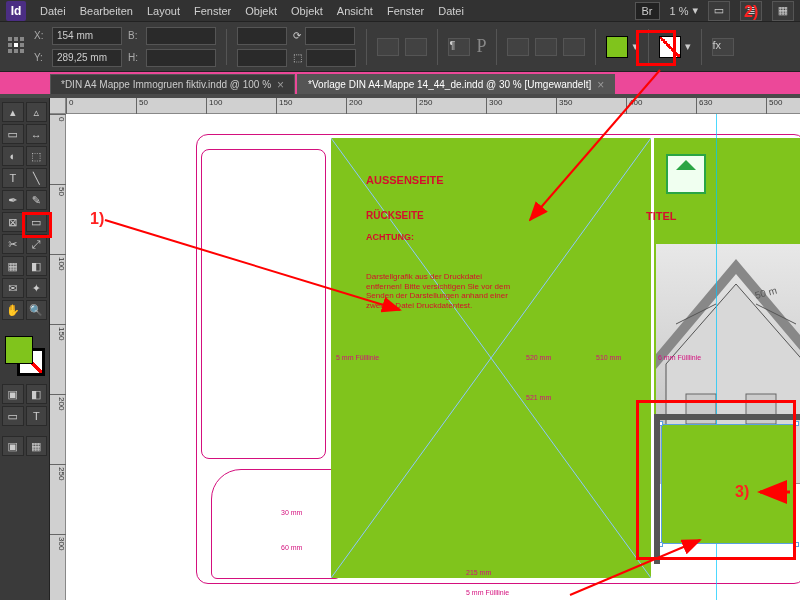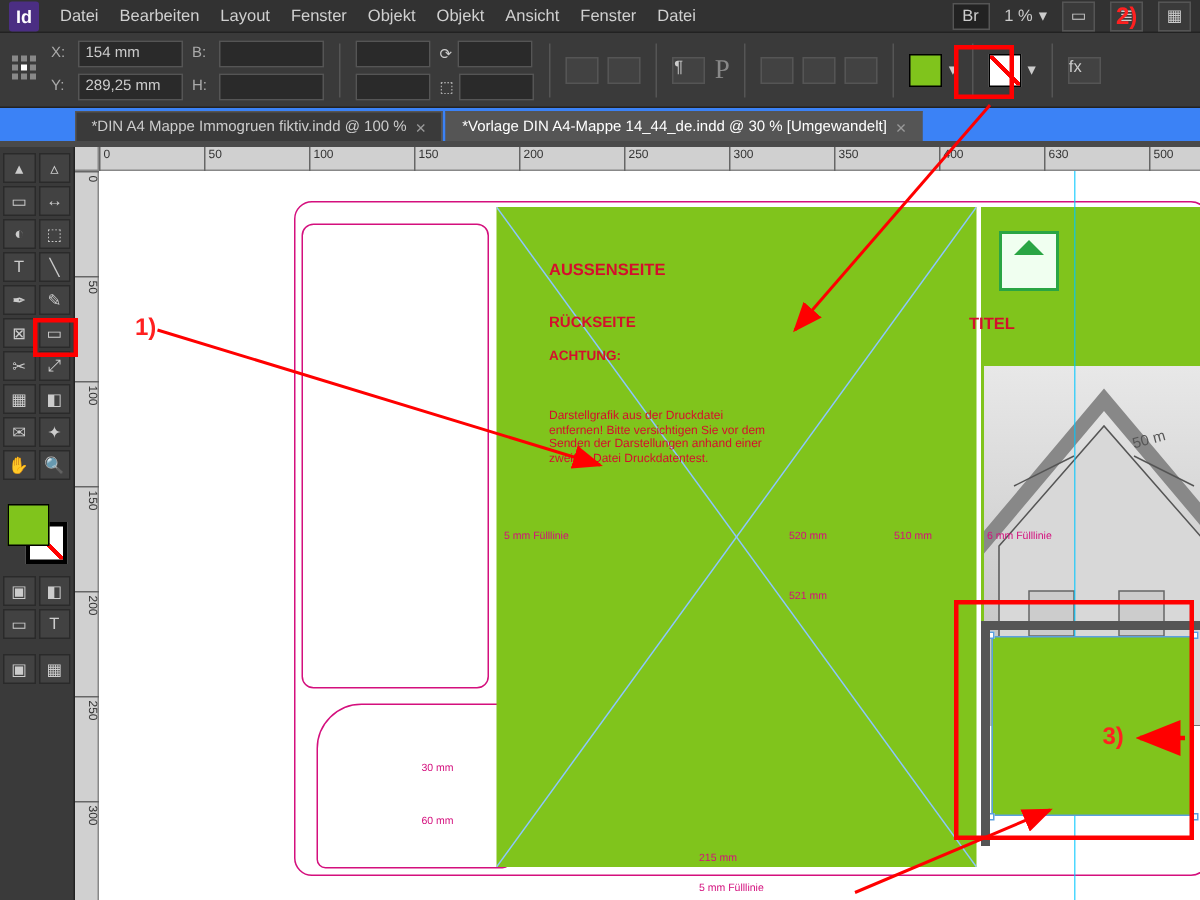--- a/index.html
+++ b/index.html
@@ -22,21 +22,21 @@
   .ctrlbar .row .lab { color: #aaa; width: 14px; }
   .ctrlbar .field { width: 70px; height: 18px; background: #2a2a2a; border: 1px solid #555; color: #ccc; padding: 0 4px; font-size: 10px; display: flex; align-items: center; }
   .ctrlbar .sep { width: 1px; height: 36px; background: #555; margin: 0 4px; }
   .ctrlbar .smallbtn { width: 22px; height: 18px; background: #424242; border: 1px solid #555; }
   .ctrlbar .swatch-grp { display: flex; align-items: center; gap: 4px; }
   .ctrlbar .swatch { width: 22px; height: 22px; background: #80c41c; border: 1px solid #000; }
   .ctrlbar .swatch.none { background: #fff; position: relative; }
   .ctrlbar .swatch.none::after { content:""; position:absolute; left:0; top:0; right:0; bottom:0; background: linear-gradient(to top right, transparent 45%, red 45%, red 55%, transparent 55%); }
   
   
-  .tabs { height: 22px; background: #3b82f6; display: flex; align-items: end; padding-left: 50px; }
+  .tabs { height: 22px; background: #ec4899; display: flex; align-items: end; padding-left: 50px; }
   .tab { height: 20px; padding: 0 10px; background: #3a3a3a; border: 1px solid #555; border-bottom: none; display: flex; align-items: center; font-size: 10px; color: #ccc; margin-right: 2px; }
   .tab.active { background: #555; color: #fff; }
   .tab .close { margin-left: 6px; color: #999; font-size: 12px; }
   
   
   .tools { position: absolute; top: 98px; left: 0; width: 50px; bottom: 0; background: #3a3a3a; border-right: 1px solid #222; display: flex; flex-direction: column; padding: 4px 2px; gap: 2px; }
   .tools .pair { display: flex; gap: 2px; }
   .tool { width: 22px; height: 20px; background: #424242; border: 1px solid #2a2a2a; display: flex; align-items: center; justify-content: center; color: #ccc; font-size: 11px; }
   .tools .divider { height: 6px; }
   .tools .fillstroke { position: relative; width: 40px; height: 40px; margin: 6px auto; }

